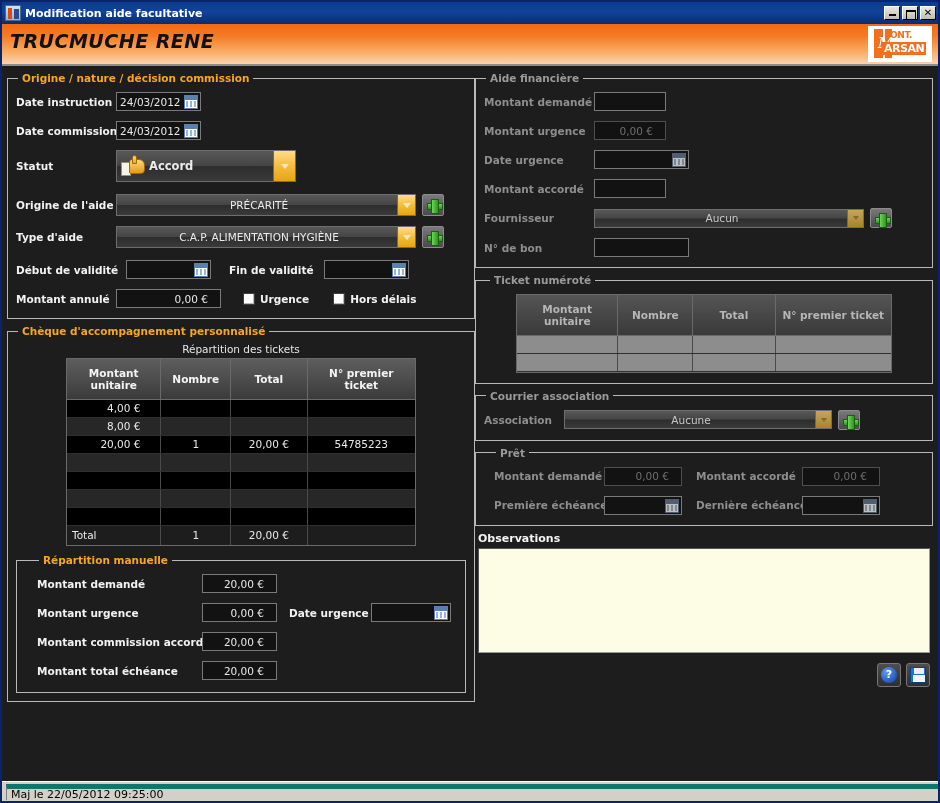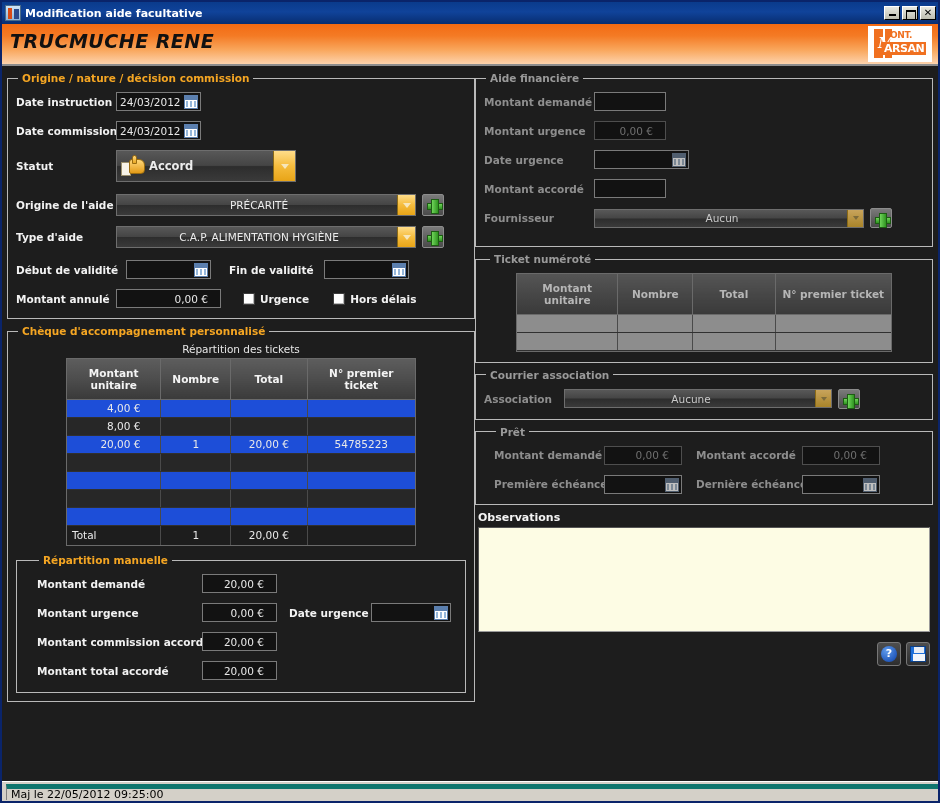--- a/index.html
+++ b/index.html
@@ -264,21 +264,21 @@
   }
   table.grid th:last-child{ border-right:none; }
   table.grid td {
     height:18px; padding:0 5px;
     color:#e9e9e9;
     border-right:1px solid #4a4a4a;
     border-bottom:1px solid #303030;
   }
   table.grid td:last-child{ border-right:none;}
   table.grid tr.alt td { background:#282828; }
-  table.grid tr td { background:#1d4ed8; }
+  table.grid tr td { background:#000000; }
   table.grid tr.alt td { background:#272727; }
   table.grid td.c { text-align:center; }
   table.grid td.r { text-align:right; padding-right:20px;}
   table.grid tr.totalrow td {
     background:#1d1d1d; border-top:1px solid #6a6a6a; border-bottom:none;
     height:20px;
   }
   .grid-wrap { border:1px solid #6a6a6a; }
 
   
@@ -539,21 +539,21 @@
           </div>
 
           <div class="row">
             <div class="lbl" style="width:165px">Montant commission accordé</div>
             <div class="tbox num" style="width:75px">
               <span>20,00 €</span>
             </div>
           </div>
 
           <div class="row" style="margin-bottom:2px">
-            <div class="lbl" style="width:165px">Montant total accordé</div>
+            <div class="lbl" style="width:165px">Montant total échéance</div>
             <div class="tbox num" style="width:75px">
               <span>20,00 €</span>
             </div>
           </div>
         </fieldset>
       </fieldset>
     </div>
 
     <div class="col-right">
 
@@ -591,20 +591,26 @@
 
         <div class="row">
           <div class="lbl dim" style="width:110px">Fournisseur</div>
           <div class="ddl dim" style="width:270px;height:19px">
             <span class="ddl-text">Aucun</span>
             <span class="ddl-arrow"></span>
           </div>
           <div class="plusbtn sm"></div>
         </div>
 
+        <div class="row" style="margin-bottom:2px">
+          <div class="lbl dim" style="width:110px">N° de bon</div>
+          <div class="tbox" style="width:95px">
+            <span></span>
+          </div>
+        </div>
       </fieldset>
 
       <fieldset class="grp dim" style="padding:8px 12px 10px">
         <legend>Ticket numéroté</legend>
         <div class="grid-wrap" style="margin:0 28px">
           <table class="grid dim">
             <thead>
               <tr>
                 <th style="width:27%">Montant unitaire</th>
                 <th style="width:20%">Nombre</th>

